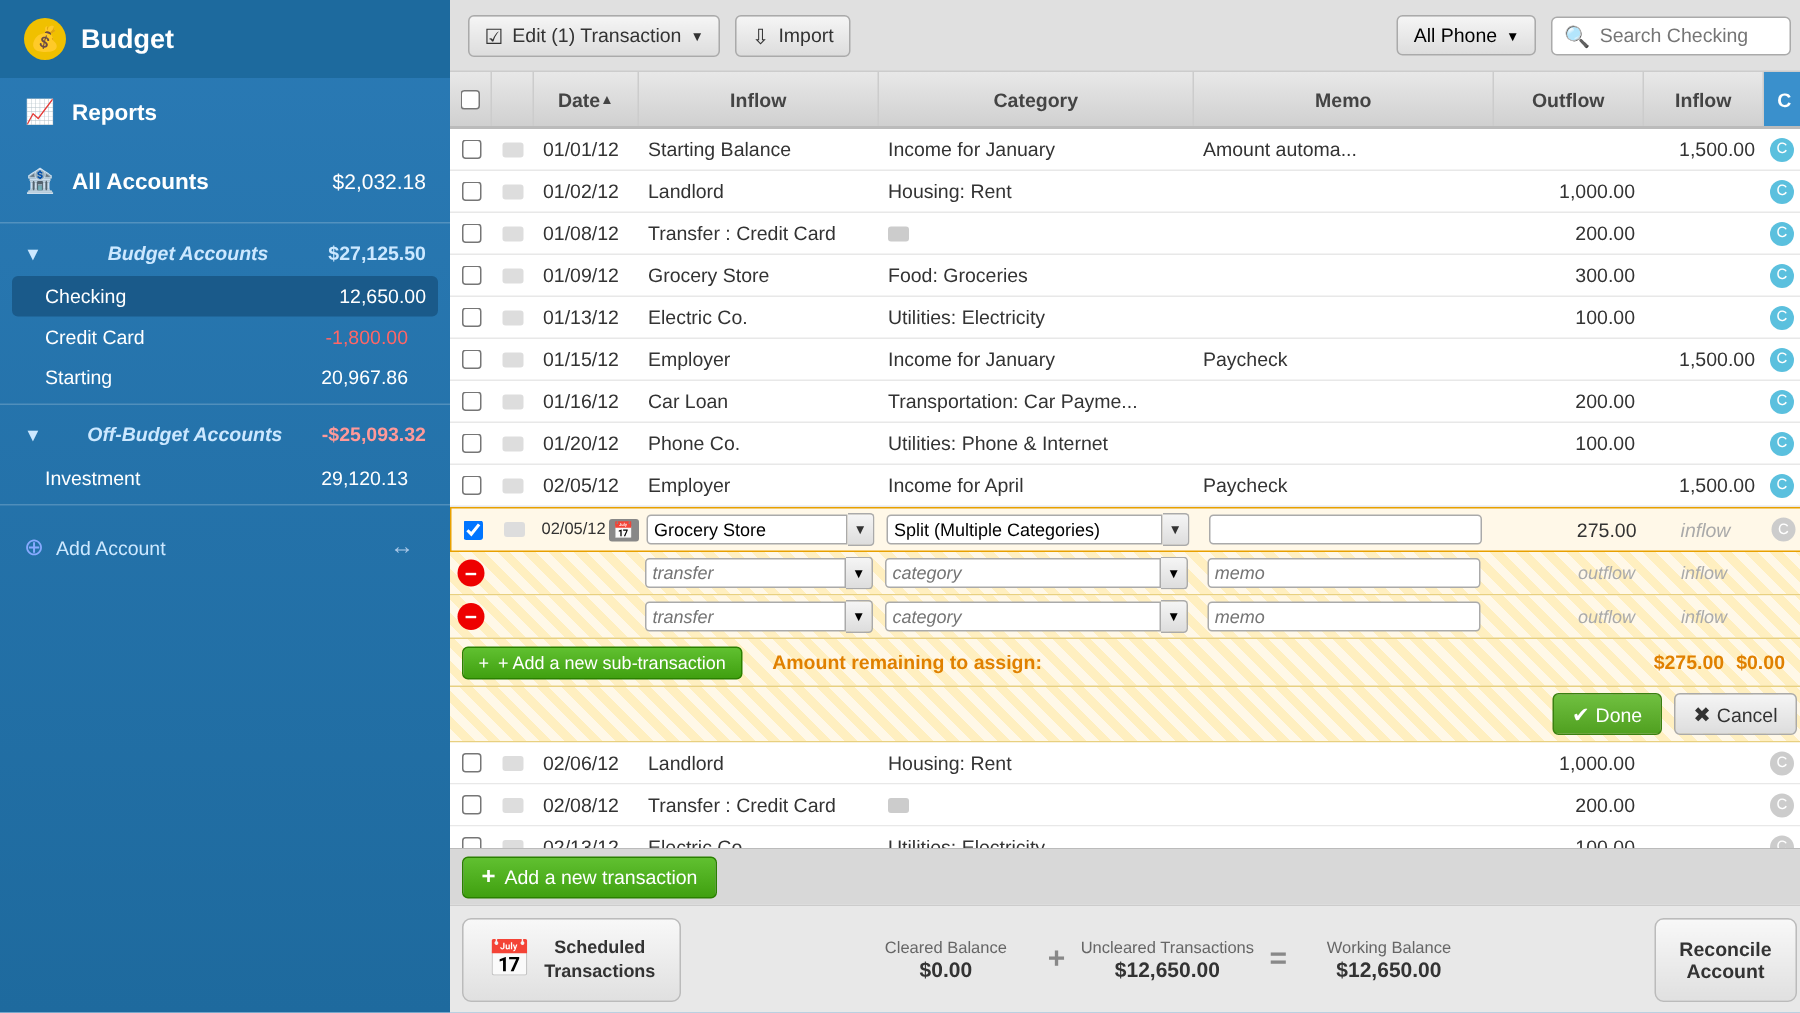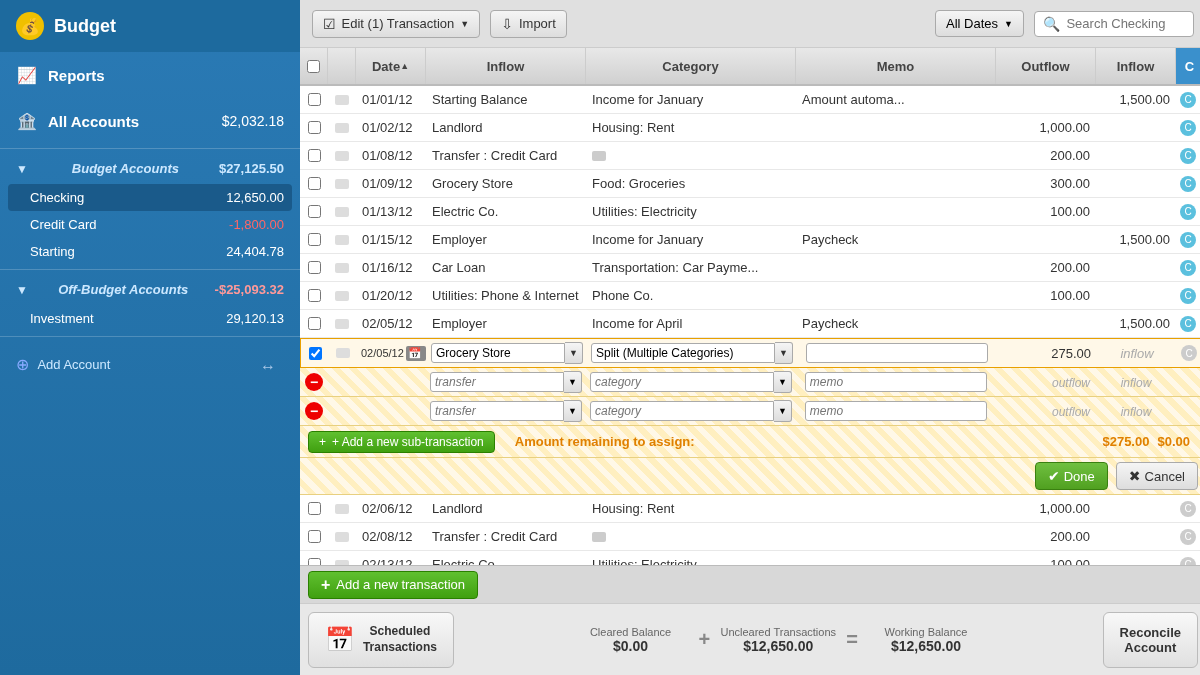--- a/index.html
+++ b/index.html
@@ -44,21 +44,21 @@
     .sidebar-section-header {
       padding: 8px 16px;
       display: flex; align-items: center; justify-content: space-between;
       color: #cce8ff;
       cursor: pointer;
     }
     .sidebar-section-header .section-title { font-size: 13px; font-weight: bold; font-style: italic; }
     .sidebar-section-header .section-amount { font-size: 13px; font-weight: bold; }
 
     .sidebar-account-item {
-      padding: 6px 16px 6px 30px;
+      padding: 6px 28px 6px 30px;
       display: flex; align-items: center; justify-content: space-between;
       cursor: pointer; color: white; font-size: 13px;
     }
     .sidebar-account-item.active { background: #1a5a8a; border-radius: 4px; margin: 0 8px; padding: 6px 8px 6px 22px; }
     .sidebar-account-item .acct-name { font-size: 13px; }
     .sidebar-account-item .acct-balance { font-size: 13px; }
     .acct-balance.negative { color: #ff6666; }
     .acct-balance.positive { color: white; }
 
     .sidebar-divider { height: 1px; background: rgba(255,255,255,0.2); margin: 4px 0; }
@@ -381,21 +381,21 @@
   <div class="sidebar-account-item active">
     <span class="acct-name">Checking</span>
     <span class="acct-balance positive">12,650.00</span>
   </div>
   <div class="sidebar-account-item">
     <span class="acct-name">Credit Card</span>
     <span class="acct-balance negative">-1,800.00</span>
   </div>
   <div class="sidebar-account-item">
     <span class="acct-name">Starting</span>
-    <span class="acct-balance positive">24,404.78</span>
+    <span class="acct-balance positive">20,967.86</span>
   </div>
 
   <div class="sidebar-divider"></div>
 
   <div class="sidebar-section-header">
     <span style="font-size:12px; margin-right:4px;">▼</span>
     <span class="section-title">Off-Budget Accounts</span>
     <span class="section-amount" style="color:#ff9999;">-$25,093.32</span>
   </div>
   <div class="sidebar-account-item">
@@ -419,21 +419,21 @@
       <span style="font-size:14px;">☑</span>
       <span>Edit (1) Transaction</span>
       <span style="font-size:9px;">▼</span>
     </button>
     <button class="toolbar-btn">
       <span style="font-size:14px;">⇩</span>
       <span>Import</span>
     </button>
     <div class="toolbar-separator"></div>
     <button class="date-filter-btn">
-      <span>All Dates</span>
+      <span>All Phone</span>
       <span style="font-size:9px;">▼</span>
     </button>
     <div class="search-box">
       <span style="color:#aaa; font-size:14px;">🔍</span>
       <input type="text" placeholder="Search Checking" style="">
     </div>
   </div>
 
   <div id="table-area">
 
@@ -585,22 +585,22 @@
       </div>
 
       <div class="table-row">
         <div class="td-cell checkbox-cell">
             <input type="checkbox" style="">
           </div>
         <div class="td-cell flag-cell">
             <div class="flag-icon"></div>
           </div>
         <div class="td-cell left">01/20/12</div>
+        <div class="td-cell left">Phone Co.</div>
         <div class="td-cell left">Utilities: Phone &amp; Internet</div>
-        <div class="td-cell left">Phone Co.</div>
         <div class="td-cell left"></div>
         <div class="td-cell right">100.00</div>
         <div class="td-cell right"></div>
         <div class="td-cell">
             <div class="cleared-badge cleared">C</div>
           </div>
       </div>
 
       <div class="table-row">
         <div class="td-cell checkbox-cell">

